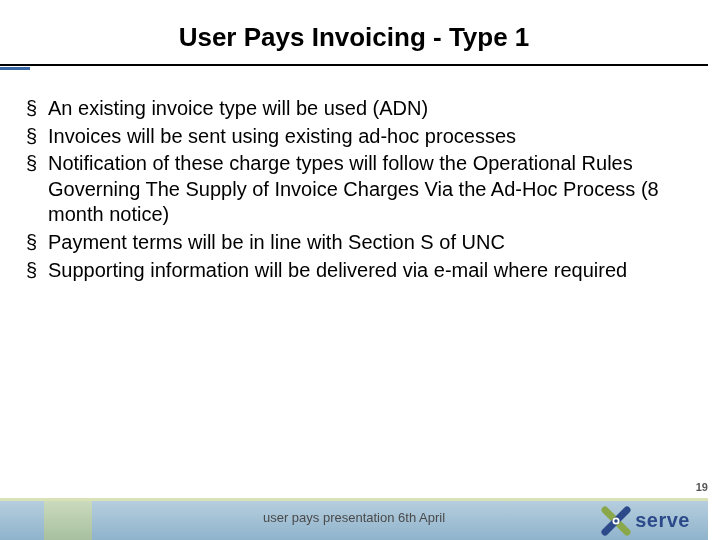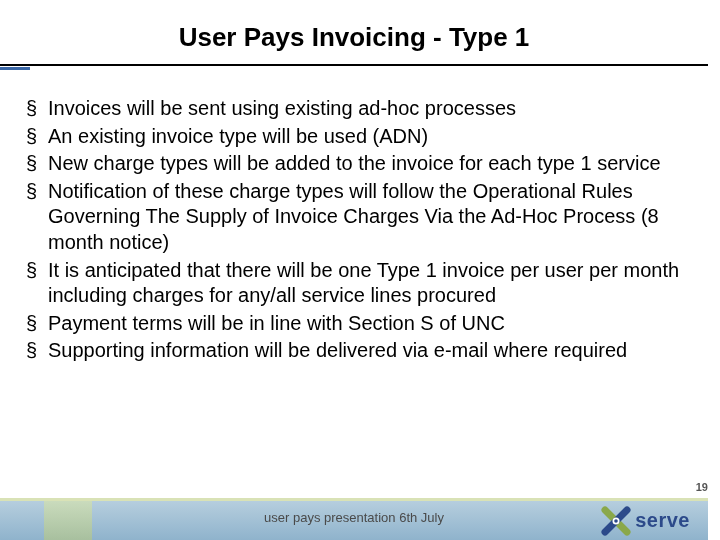--- a/index.html
+++ b/index.html
@@ -26,37 +26,35 @@
 </head>
 <body>
 
 <div class="slide">
   <div class="title">User Pays Invoicing - Type 1</div>
   <div class="title-rule"></div>
   <div class="top-accent"></div>
 
   <div class="body">
     <ul class="bullets">
+      <li>An existing invoice type will be used (ADN)</li>
       <li>Invoices will be sent using existing ad-hoc processes</li>
-      <li>An existing invoice type will be used (ADN)</li>
-      <li>New charge types will be added to the invoice for each type 1 service</li>
       <li>Notification of these charge types will follow the Operational Rules Governing The Supply of Invoice Charges Via the Ad-Hoc Process (8 month notice)</li>
-      <li>It is anticipated that there will be one Type 1 invoice per user per month including charges for any/all service lines procured</li>
       <li>Payment terms will be in line with Section S of UNC</li>
       <li>Supporting information will be delivered via e-mail where required</li>
     </ul>
   </div>
 
   <div class="page-num">19</div>
 
   <div class="footer">
     <div class="footer-top"></div>
     <div class="footer-main"></div>
     <div class="left-accent"></div>
-    <div class="footer-text">user pays presentation 6th July</div>
+    <div class="footer-text">user pays presentation 6th April</div>
     <div class="logo">
       <span class="logo-x">
         <svg viewBox="0 0 30 30">
           <path d="M4 4 L26 26" stroke="#8aa84a" stroke-width="7" stroke-linecap="round"></path>
           <path d="M26 4 L4 26" stroke="#2c4a8a" stroke-width="7" stroke-linecap="round"></path>
           <circle cx="15" cy="15" r="3.5" fill="#fff"></circle>
           <circle cx="15" cy="15" r="1.8" fill="#2c4a8a"></circle>
         </svg>
       </span>
       <span class="logo-text">serve</span>

